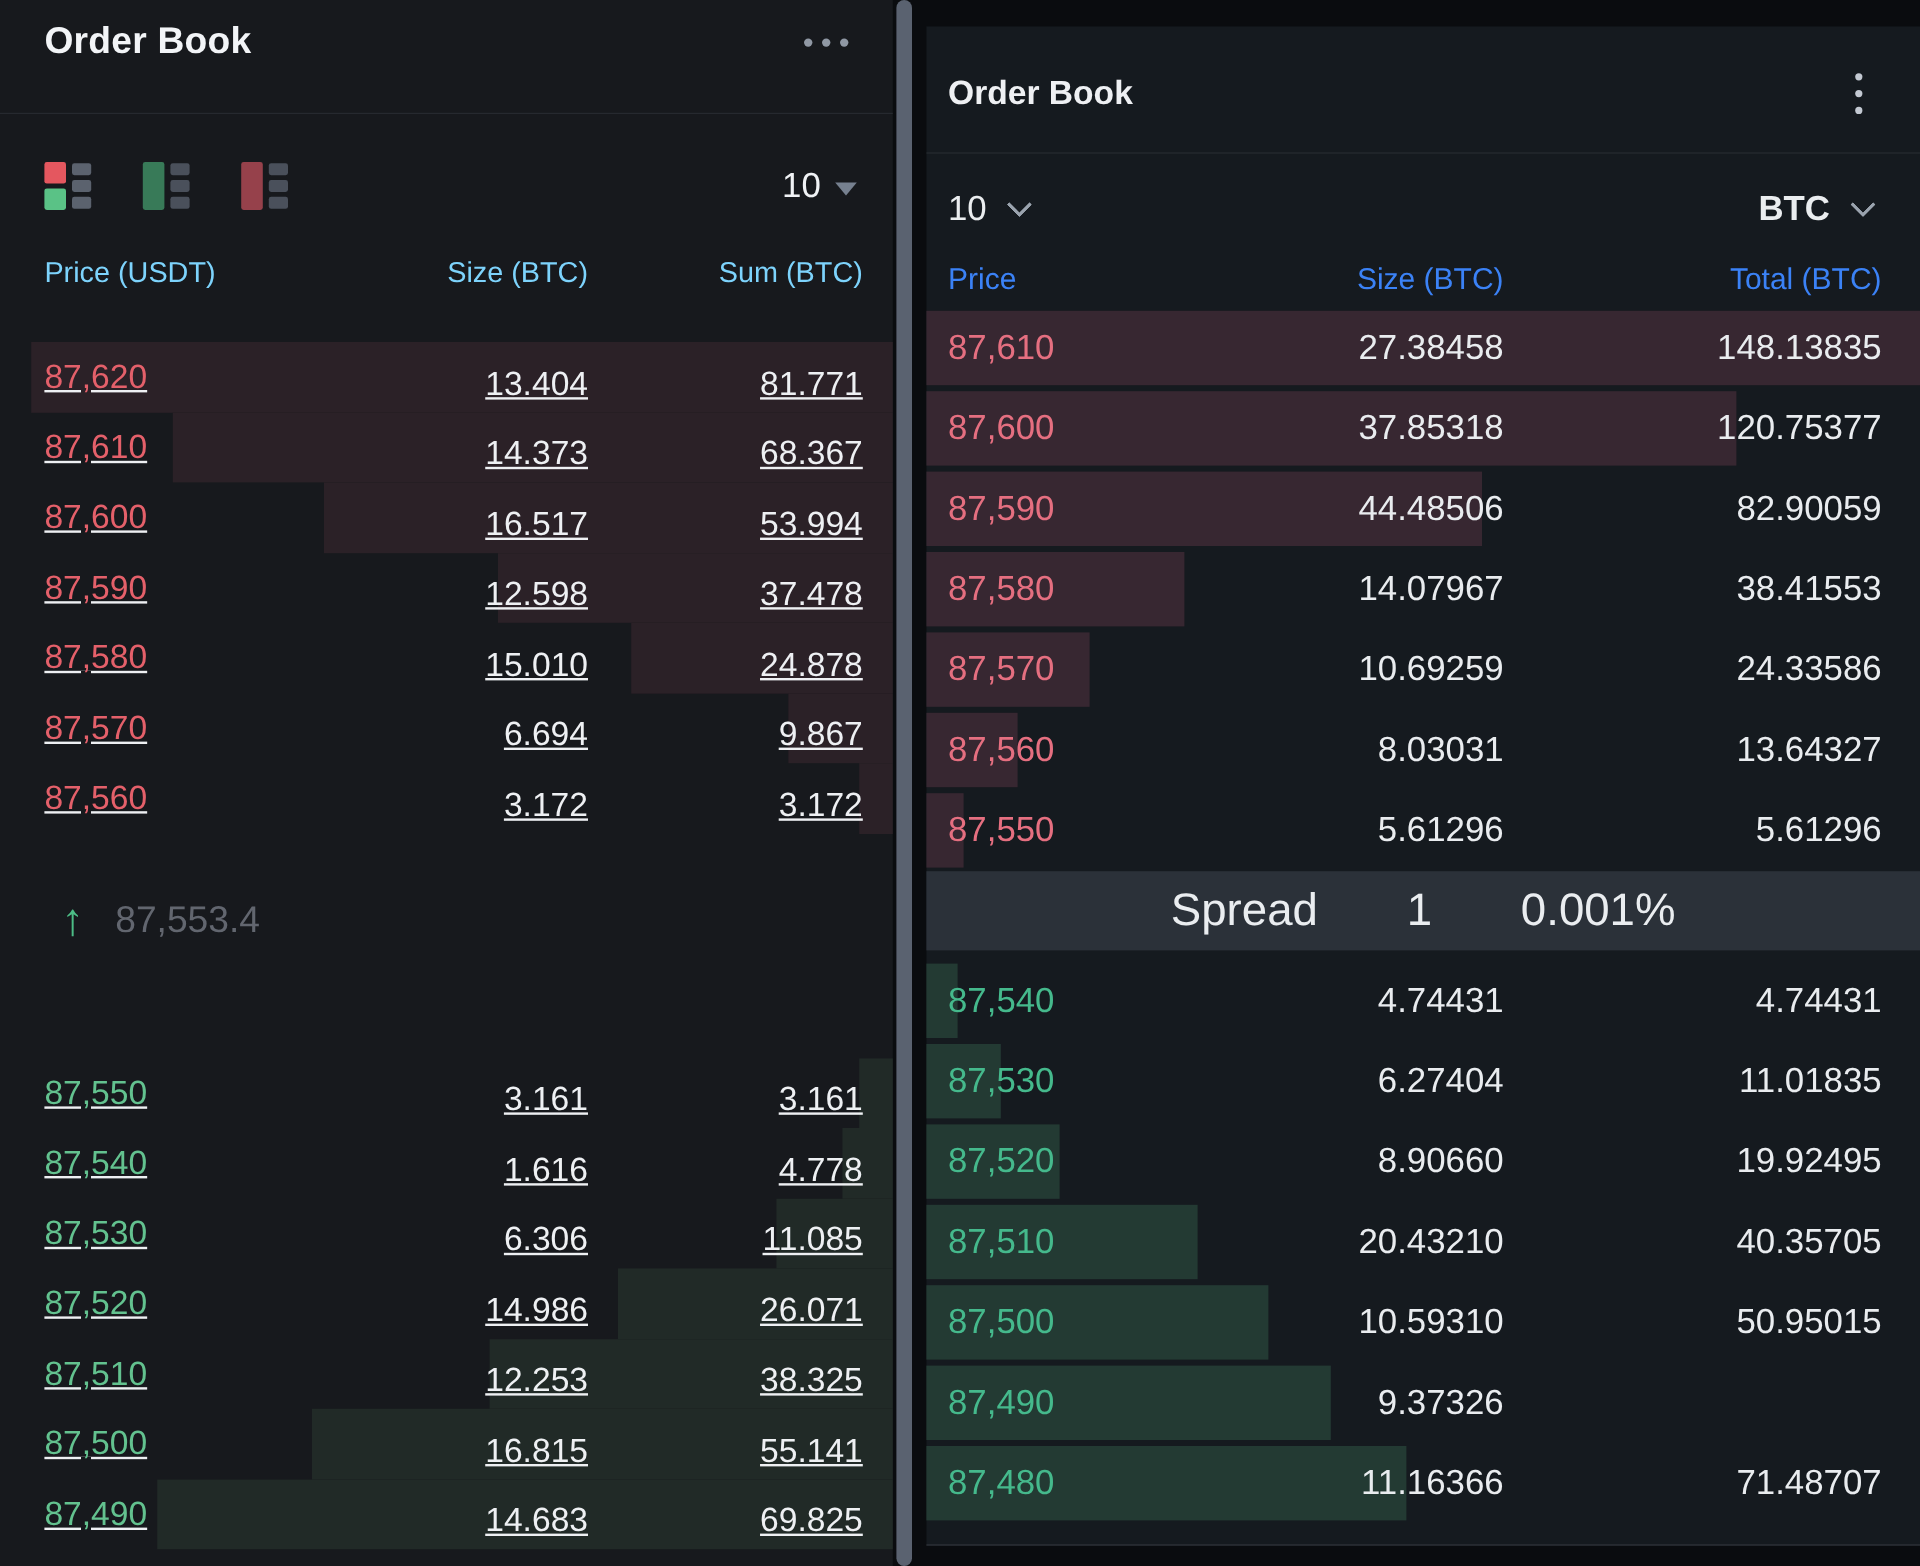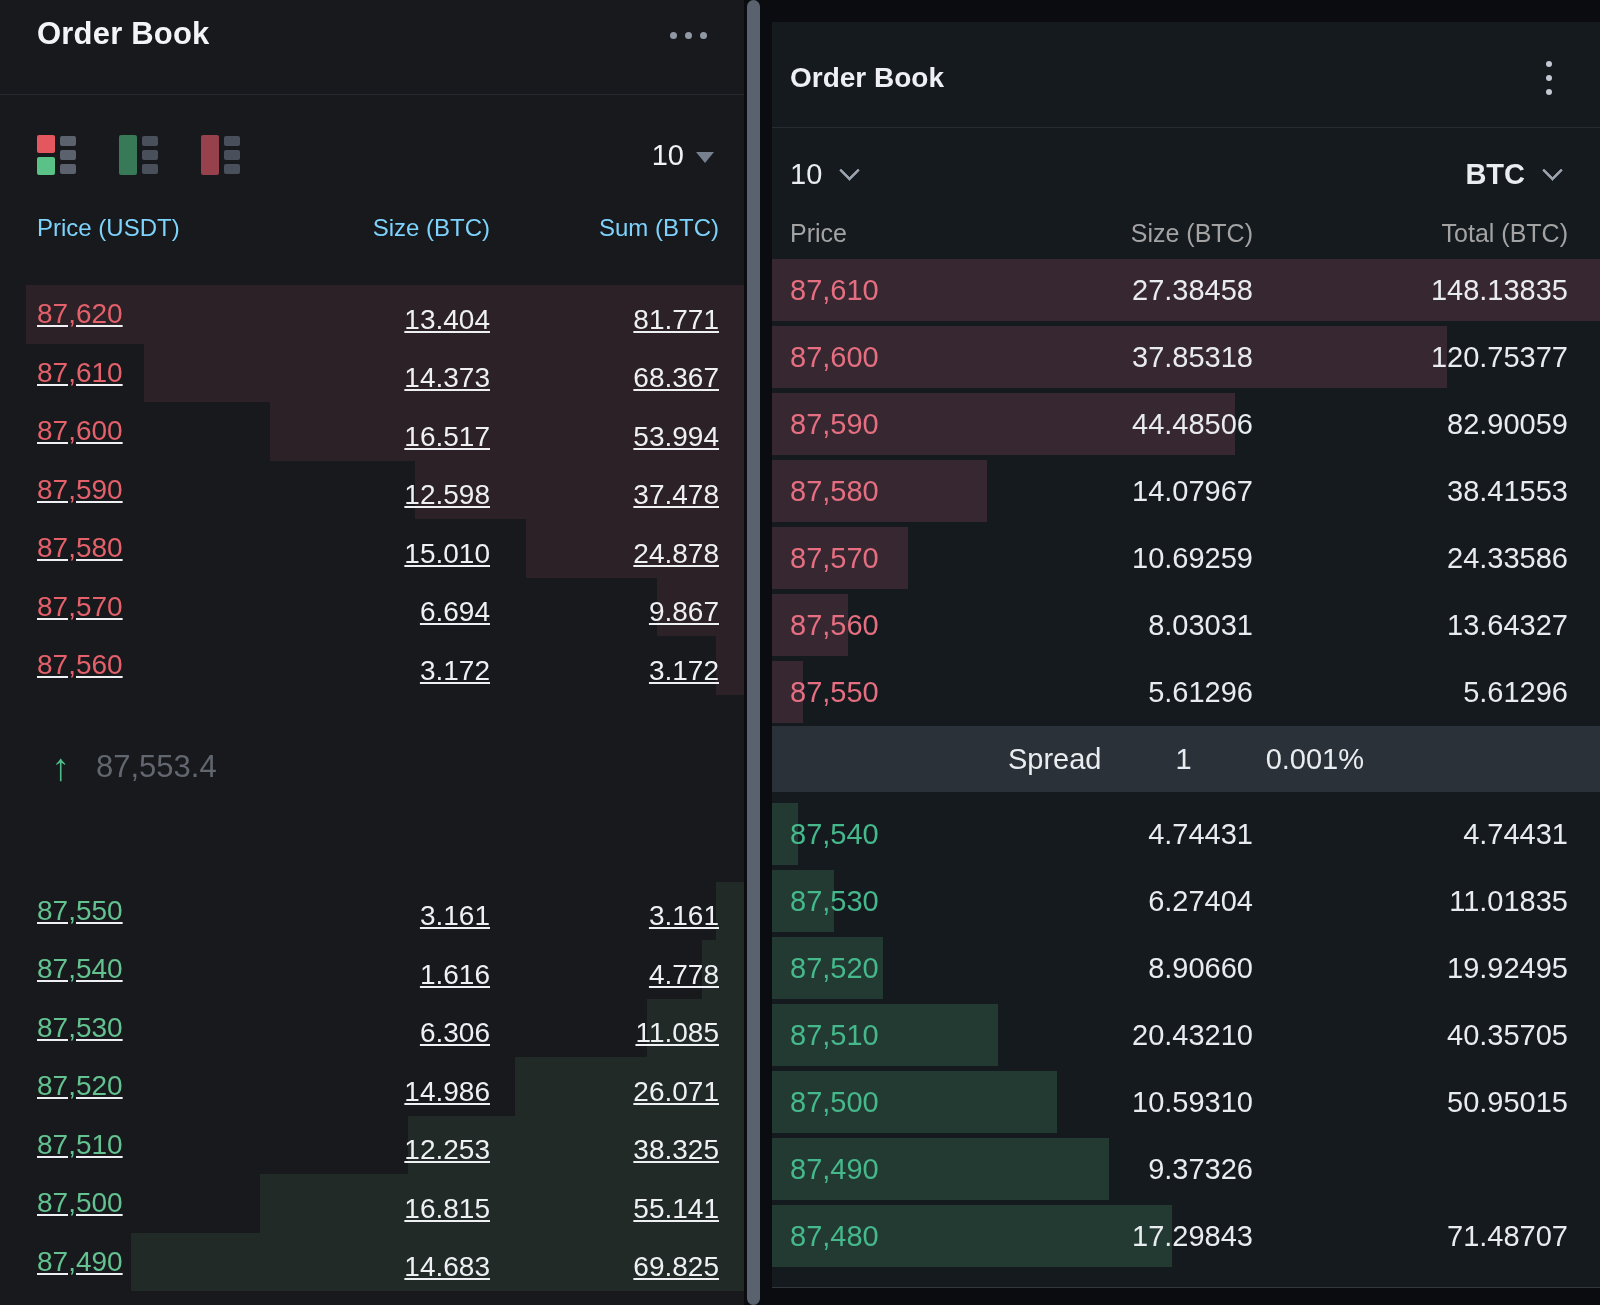--- a/index.html
+++ b/index.html
@@ -111,21 +111,21 @@
   .chev {
     width:15px; height:15px; margin-top:-8px;
     border-left:3px solid #9aa3ae; border-bottom:3px solid #9aa3ae;
     transform:rotate(-45deg); border-radius:1px;
   }
 
   .rp-cols {
     margin-top:12px; height:30px;
     display:grid; grid-template-columns:1fr 240px 315px;
     padding:0 32px 0 18px;
-    font-size:25px; color:#a3a3a3; align-items:center;
+    font-size:25px; color:#3b82f6; align-items:center;
   }
   .rp-cols .c2, .rp-cols .c3 { text-align:right; }
 
   .rp .rows { margin-top:9px; }
   .rp .row {
     position:relative; height:67px;
     display:grid; grid-template-columns:1fr 240px 315px;
     align-items:center; padding:0 32px 0 18px;
     font-size:29px; cursor:pointer;
   }
@@ -133,21 +133,21 @@
   .rp .bar.ask { background:var(--rp-ask-depth,#372731); }
   .rp .bar.bid { background:var(--rp-bid-depth,#233a33); }
   .rp .cell { position:relative; z-index:1; }
   .rp .cell.num { text-align:right; color:#e9ecef; }
   .rp .price.ask { color:var(--rp-ask,#e56f80); }
   .rp .price.bid { color:var(--rp-bid,#45b98c); }
 
   .rp-spread {
     height:66px; background:var(--rp-spread-bg,#2b3139);
     display:flex; align-items:center; justify-content:center; gap:74px;
-    font-size:29px; font-weight:500; color:#eaedf0;
+    font-size:38px; font-weight:500; color:#eaedf0;
   }
 </style>
 </head>
 <body>
 
 <section class="lp">
   <div class="lp-header">
     <div class="lp-title">Order Book</div>
     <div class="dots-h">
         <i></i>
@@ -410,17 +410,17 @@
         <span class="cell num">50.95015</span>
       </div>
       <div class="row">
         <div class="bar bid" style="width: 40.72%;"></div>
         <span class="cell price bid">87,490</span>
         <span class="cell num">9.37326</span>
       </div>
       <div class="row">
         <div class="bar bid" style="width: 48.26%;"></div>
         <span class="cell price bid">87,480</span>
-        <span class="cell num">17.29843</span>
+        <span class="cell num">11.16366</span>
         <span class="cell num">71.48707</span>
       </div>
     </div>
 </section>
 
 </body></html>

